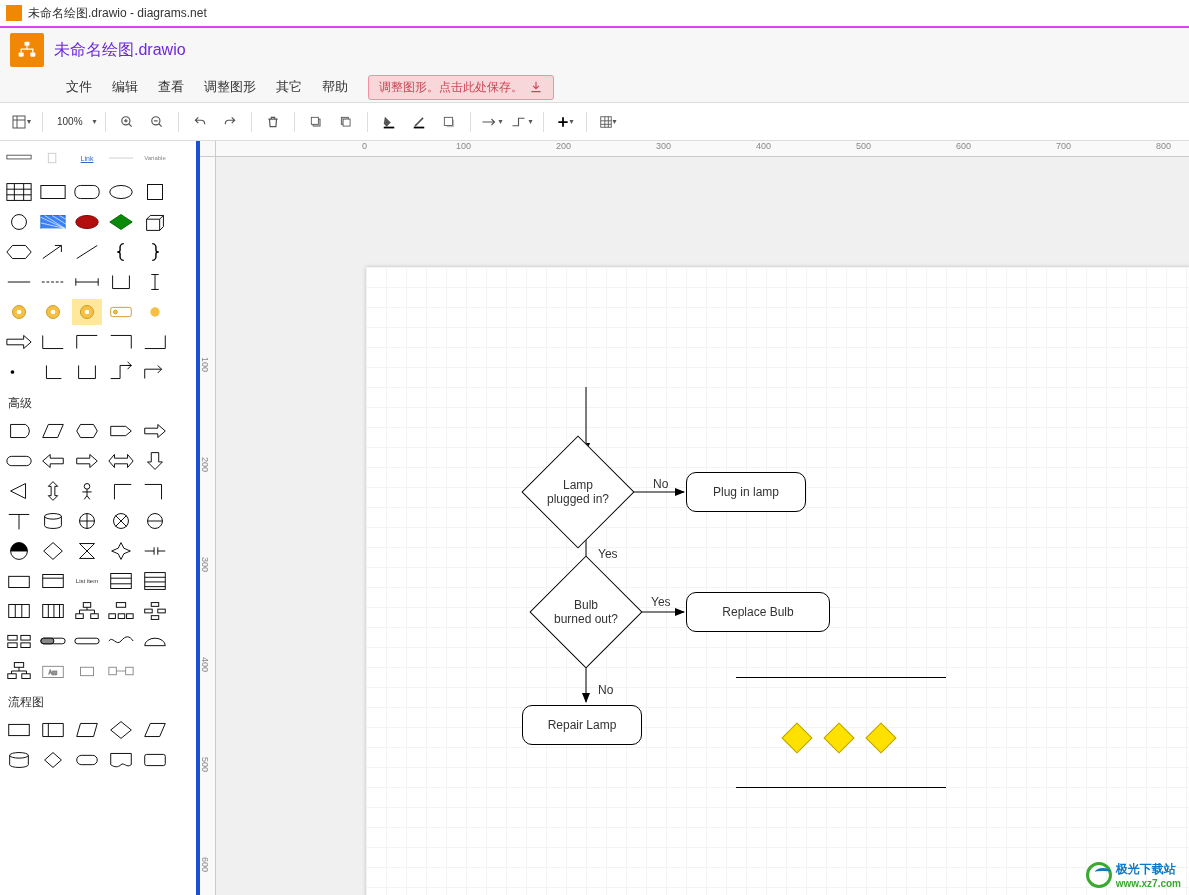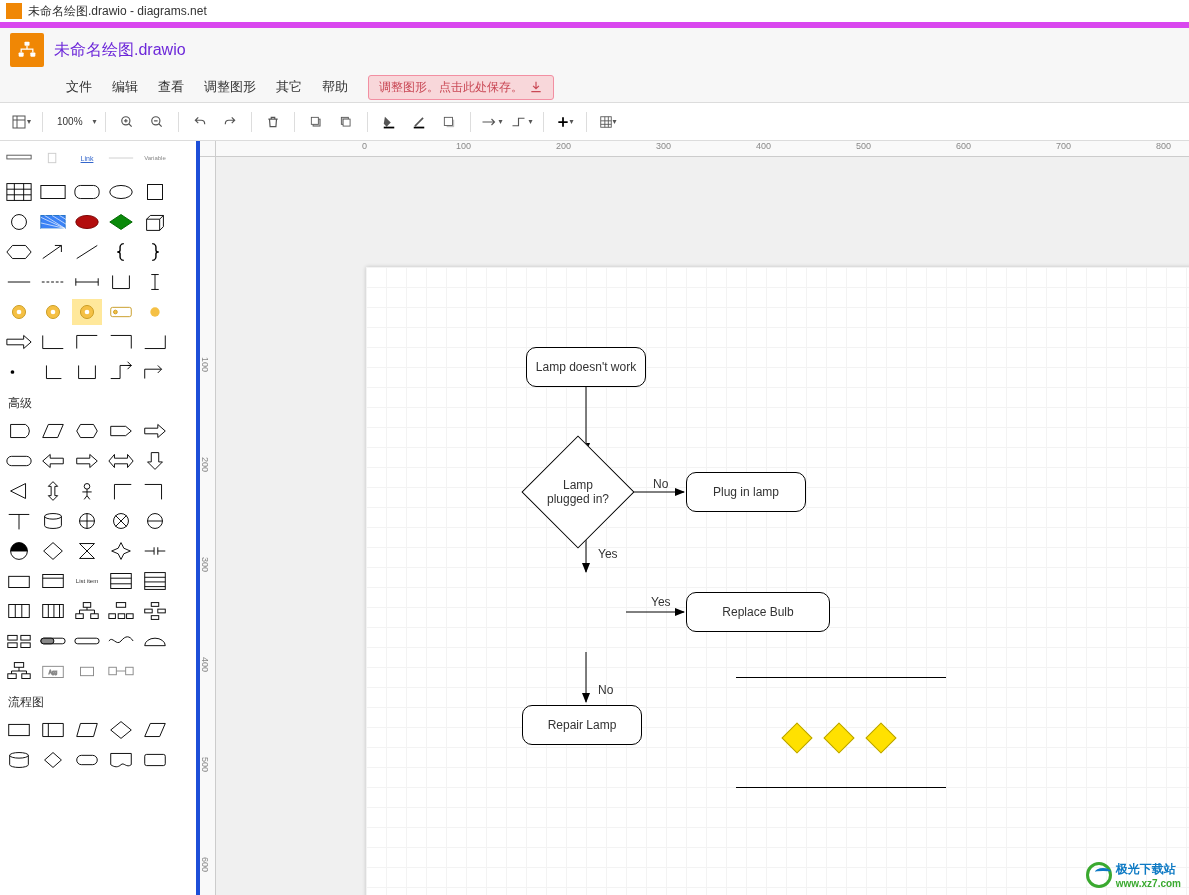--- a/index.html
+++ b/index.html
@@ -1,17 +1,17 @@
 <!DOCTYPE html>
 <html><head>
 <meta charset="utf-8">
 <style>
   * { margin: 0; padding: 0; box-sizing: border-box; }
   body { font-family: "Helvetica Neue", Arial, sans-serif; font-size: 12px; background: #fff; color: #333; overflow: hidden; }
-  .titlebar { height: 28px; display: flex; align-items: center; padding: 0 6px; border-bottom: 6px solid #d946ef; gap: 6px; }
+  .titlebar { height: 28px; display: flex; align-items: center; padding: 0 6px; border-bottom: 2px solid #d946ef; gap: 6px; }
   .titlebar .icon-app { width: 16px; height: 16px; background: #f08705; display: inline-block; }
   .header { background: #f7f7f7; border-bottom: 1px solid #dcdcdc; padding-left: 10px; }
   .header-top { display: flex; align-items: center; height: 44px; gap: 10px; }
   .app-logo { width: 34px; height: 34px; background: #f08705; border-radius: 2px; display: flex; align-items: center; justify-content: center; color: #fff; font-size: 18px; }
   .doc-title { font-size: 16px; color: #6d28d9; }
   .menubar { display: flex; align-items: center; height: 30px; gap: 0; padding-left: 46px; }
   .menubar .item { padding: 4px 10px; cursor: pointer; font-size: 13px; }
   .menubar .save-notice { margin-left: 10px; background: #f8d7da; border: 1px solid #f28fa2; color: #c94855; padding: 3px 10px; border-radius: 3px; font-size: 12px; display: flex; align-items: center; gap: 6px; }
   .toolbar { height: 38px; display: flex; align-items: center; padding: 0 8px; border-bottom: 1px solid #dcdcdc; gap: 4px; background: #fff; }
   .toolbar .btn { width: 26px; height: 26px; display: flex; align-items: center; justify-content: center; cursor: pointer; color: #555; border-radius: 2px; }
@@ -733,36 +733,38 @@
                 <path d="M0 0L10 4L0 8z" fill="#000"></path>
               </marker>
             </defs>
           <path d="M220 120 V185" stroke="#000" fill="none" marker-end="url(#ah)"></path>
           <path d="M260 225 H318" stroke="#000" fill="none" marker-end="url(#ah)"></path>
           <path d="M220 265 V305" stroke="#000" fill="none" marker-end="url(#ah)"></path>
           <path d="M260 345 H318" stroke="#000" fill="none" marker-end="url(#ah)"></path>
           <path d="M220 385 V435" stroke="#000" fill="none" marker-end="url(#ah)"></path>
         </svg>
 
-        <div class="node rounded" style="left:160px;top:80px;width:120px;height:40px">
-            <span>Lamp doesn't work</span>
-          </div>
 
         <div class="diamond-wrap" style="left:172px;top:185px;width:80px;height:80px">
           <div class="diamond"></div>
           <div class="diamond-label" style="white-space:pre-line">Lamp
 plugged in?</div>
         </div>
         <span class="edge-label" style="left:285px;top:210px">No</span>
         <span class="edge-label" style="left:230px;top:280px">Yes</span>
 
         <div class="node rounded" style="left:320px;top:205px;width:120px;height:40px">
             <span>Plug in lamp</span>
           </div>
 
+        <div class="diamond-wrap" style="left:180px;top:305px;width:80px;height:80px">
+          <div class="diamond"></div>
+          <div class="diamond-label" style="white-space:pre-line">Bulb
+burned out?</div>
+        </div>
         <span class="edge-label" style="left:283px;top:328px">Yes</span>
         <span class="edge-label" style="left:230px;top:416px">No</span>
 
         <div class="node rounded" style="left:320px;top:325px;width:144px;height:40px">
             <span>Replace Bulb</span>
           </div>
 
         <div class="node rounded" style="left:156px;top:438px;width:120px;height:40px">
             <span>Repair Lamp</span>
           </div>

